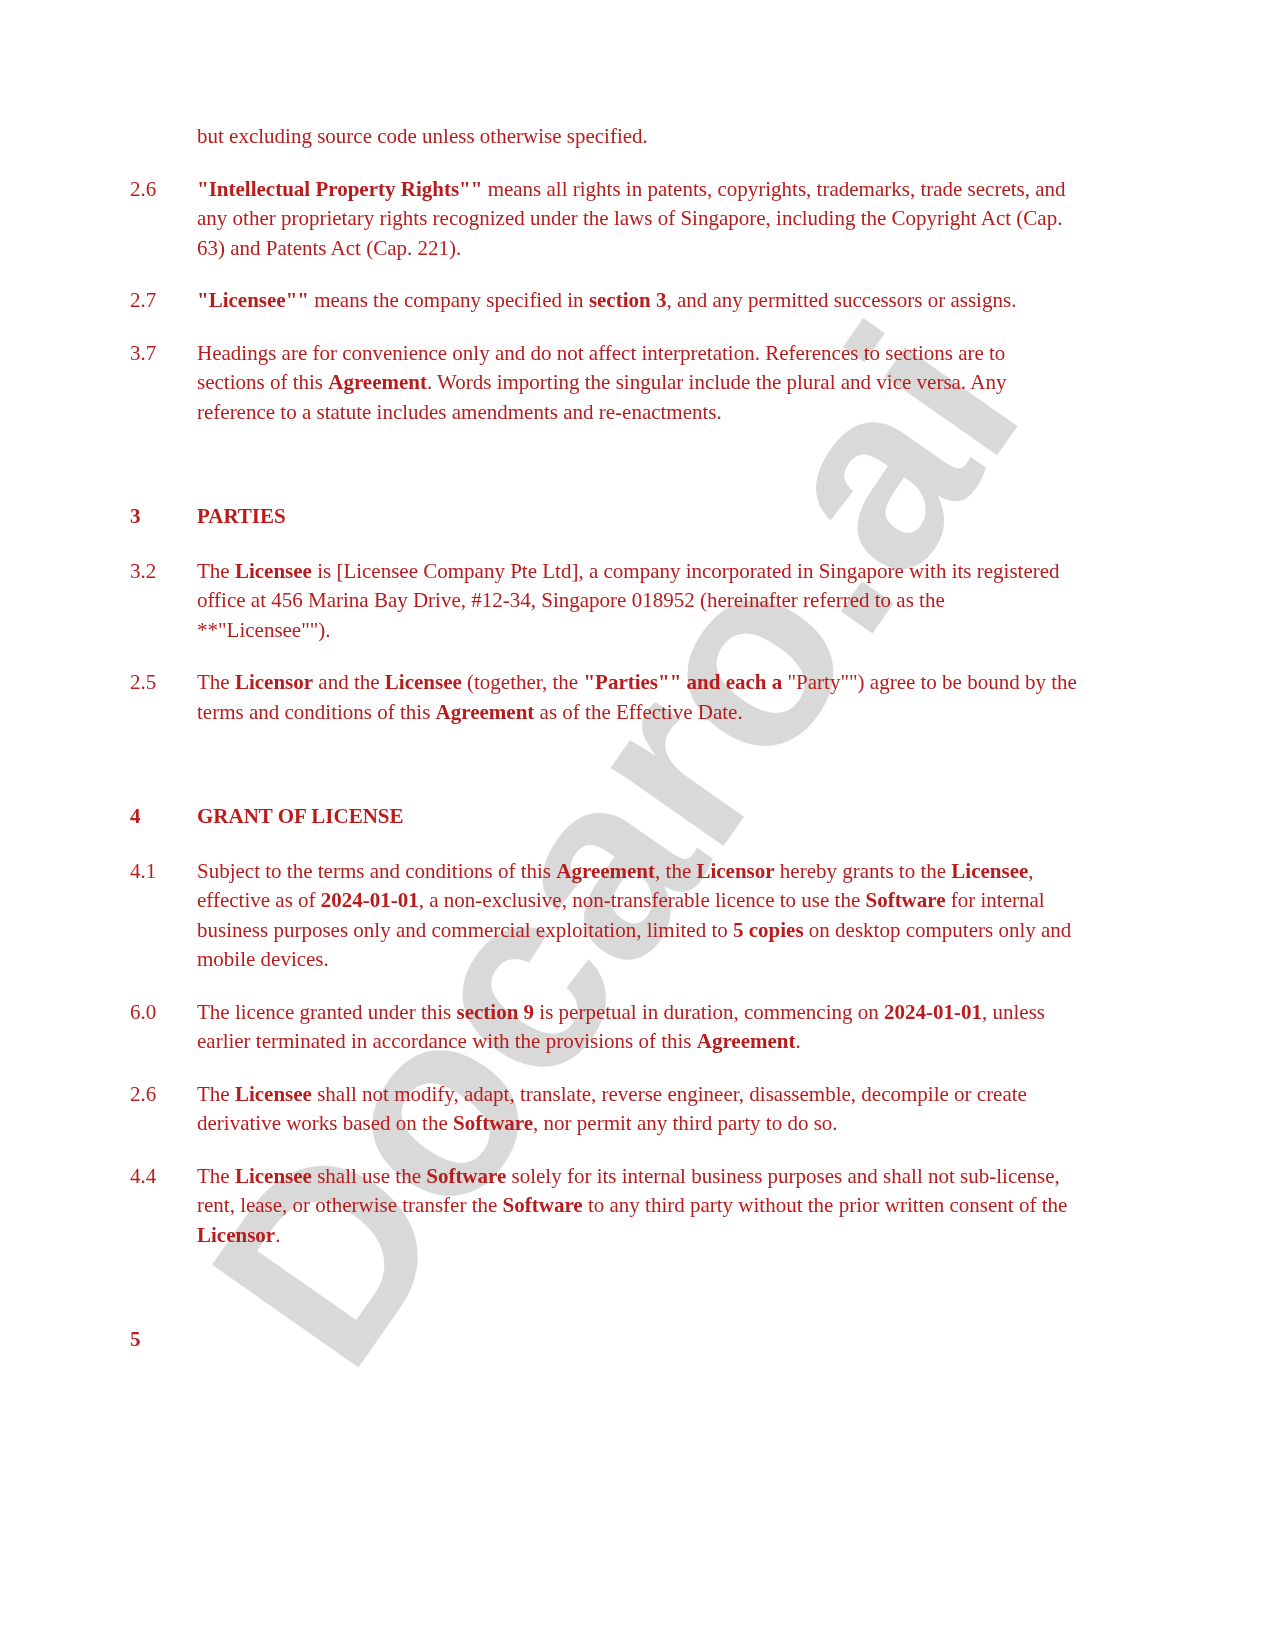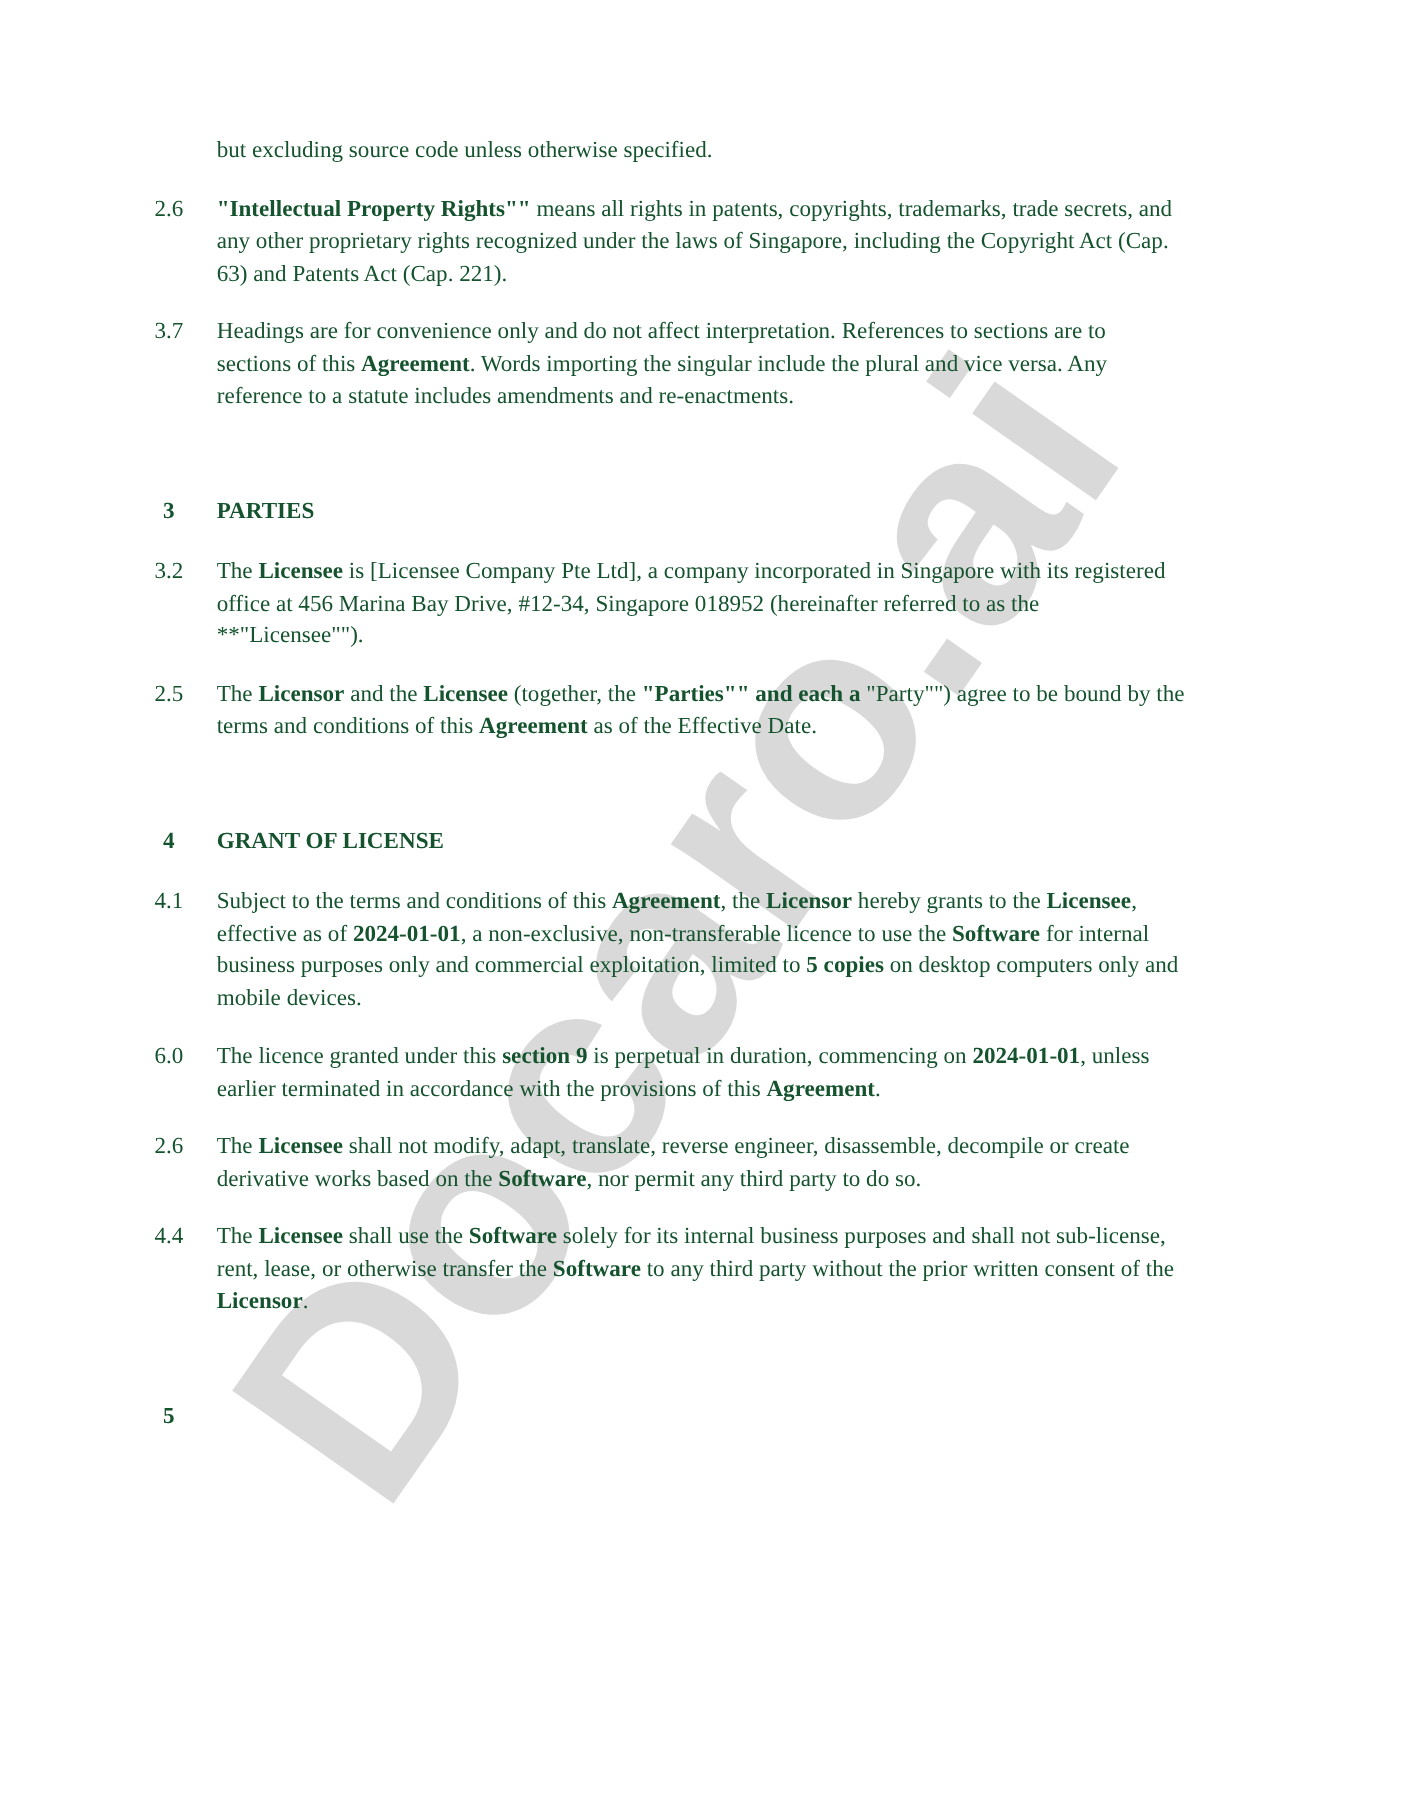--- a/index.html
+++ b/index.html
@@ -28,49 +28,50 @@
     z-index: 0;
     user-select: none;
   }
   .content {
     position: relative;
     z-index: 1;
     padding: 122px 197px 0 197px;
     font-family: "Liberation Serif", "DejaVu Serif", serif;
     font-size: 21px;
     line-height: 29.5px;
-    color: #14532d;
+    color: #b91c1c;
   }
   .block {
     margin: 0 0 23px 0;
     position: relative;
     text-align: left;
   }
   .num {
     position: absolute;
     left: -67px;
     top: 0;
     width: 47px;
-    text-align: center;
+    text-align: left;
   }
   .heading {
     font-weight: 700;
     margin-top: 75px;
     margin-bottom: 25px;
   }
   .content strong { font-weight: 700; }
 </style>
 </head>
 <body>
 
 <div class="page">
   <div class="watermark">Docaro.ai</div>
   <div class="content">
       <div class="block paragraph"><span class="body"><span>but excluding source code unless otherwise specified.</span></span></div>
       <div class="block clause"><span class="num">2.6</span><span class="body"><strong>"Intellectual Property Rights""</strong><span> means all rights in patents, copyrights, trademarks, trade secrets, and any other proprietary rights recognized under the laws of Singapore, including the Copyright Act (Cap. 63) and Patents Act (Cap. 221).</span></span></div>
+      <div class="block clause"><span class="num">2.7</span><span class="body"><strong>"Licensee""</strong><span> means the company specified in </span><strong>section 3</strong><span>, and any permitted successors or assigns.</span></span></div>
       <div class="block clause"><span class="num">3.7</span><span class="body"><span>Headings are for convenience only and do not affect interpretation. References to sections are to sections of this </span><strong>Agreement</strong><span>. Words importing the singular include the plural and vice versa. Any reference to a statute includes amendments and re-enactments.</span></span></div>
       <div class="block heading"><span class="num">3</span><span class="body"><strong>PARTIES</strong></span></div>
       <div class="block clause"><span class="num">3.2</span><span class="body"><span>The </span><strong>Licensee</strong><span> is [Licensee Company Pte Ltd], a company incorporated in Singapore with its registered office at 456 Marina Bay Drive, #12-34, Singapore 018952 (hereinafter referred to as the **"Licensee"").</span></span></div>
       <div class="block clause"><span class="num">2.5</span><span class="body"><span>The </span><strong>Licensor</strong><span> and the </span><strong>Licensee</strong><span> (together, the </span><strong>"Parties"" and each a</strong><span> "Party"") agree to be bound by the terms and conditions of this </span><strong>Agreement</strong><span> as of the Effective Date.</span></span></div>
       <div class="block heading"><span class="num">4</span><span class="body"><strong>GRANT OF LICENSE</strong></span></div>
       <div class="block clause"><span class="num">4.1</span><span class="body"><span>Subject to the terms and conditions of this </span><strong>Agreement</strong><span>, the </span><strong>Licensor</strong><span> hereby grants to the </span><strong>Licensee</strong><span>, effective as of </span><strong>2024-01-01</strong><span>, a non-exclusive, non-transferable licence to use the </span><strong>Software</strong><span> for internal business purposes only and commercial exploitation, limited to </span><strong>5 copies</strong><span> on desktop computers only and mobile devices.</span></span></div>
       <div class="block clause"><span class="num">6.0</span><span class="body"><span>The licence granted under this </span><strong>section 9</strong><span> is perpetual in duration, commencing on </span><strong>2024-01-01</strong><span>, unless earlier terminated in accordance with the provisions of this </span><strong>Agreement</strong><span>.</span></span></div>
       <div class="block clause"><span class="num">2.6</span><span class="body"><span>The </span><strong>Licensee</strong><span> shall not modify, adapt, translate, reverse engineer, disassemble, decompile or create derivative works based on the </span><strong>Software</strong><span>, nor permit any third party to do so.</span></span></div>
       <div class="block clause"><span class="num">4.4</span><span class="body"><span>The </span><strong>Licensee</strong><span> shall use the </span><strong>Software</strong><span> solely for its internal business purposes and shall not sub-license, rent, lease, or otherwise transfer the </span><strong>Software</strong><span> to any third party without the prior written consent of the </span><strong>Licensor</strong><span>.</span></span></div>
       <div class="block heading"><span class="num">5</span></div>

